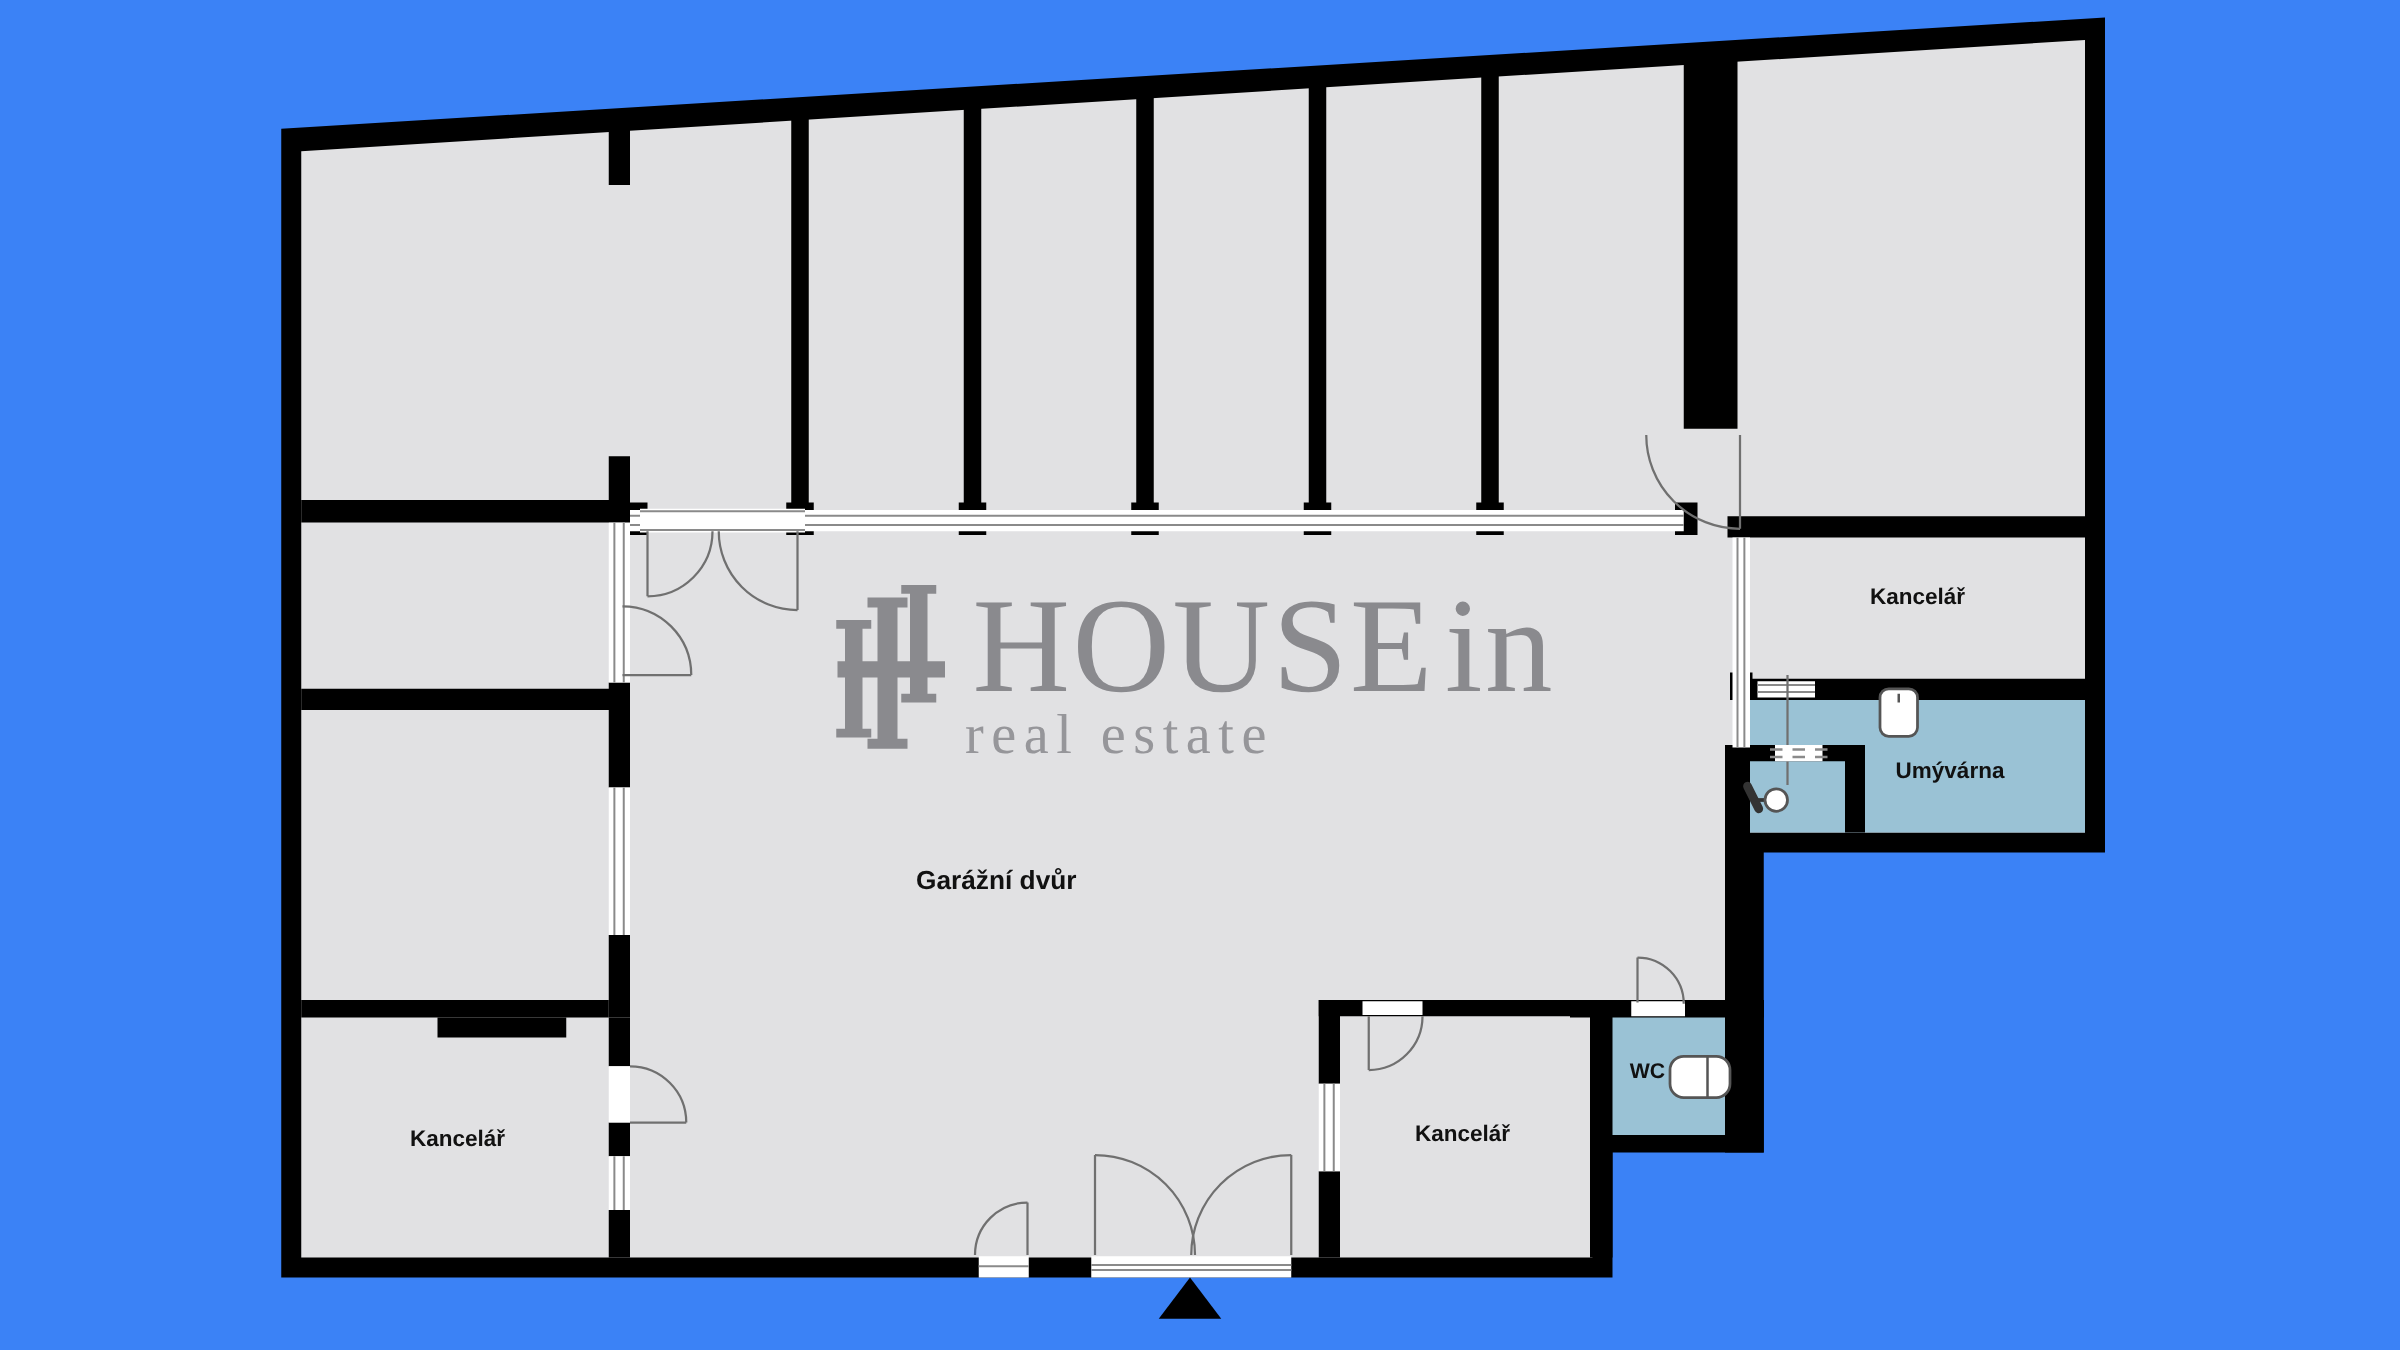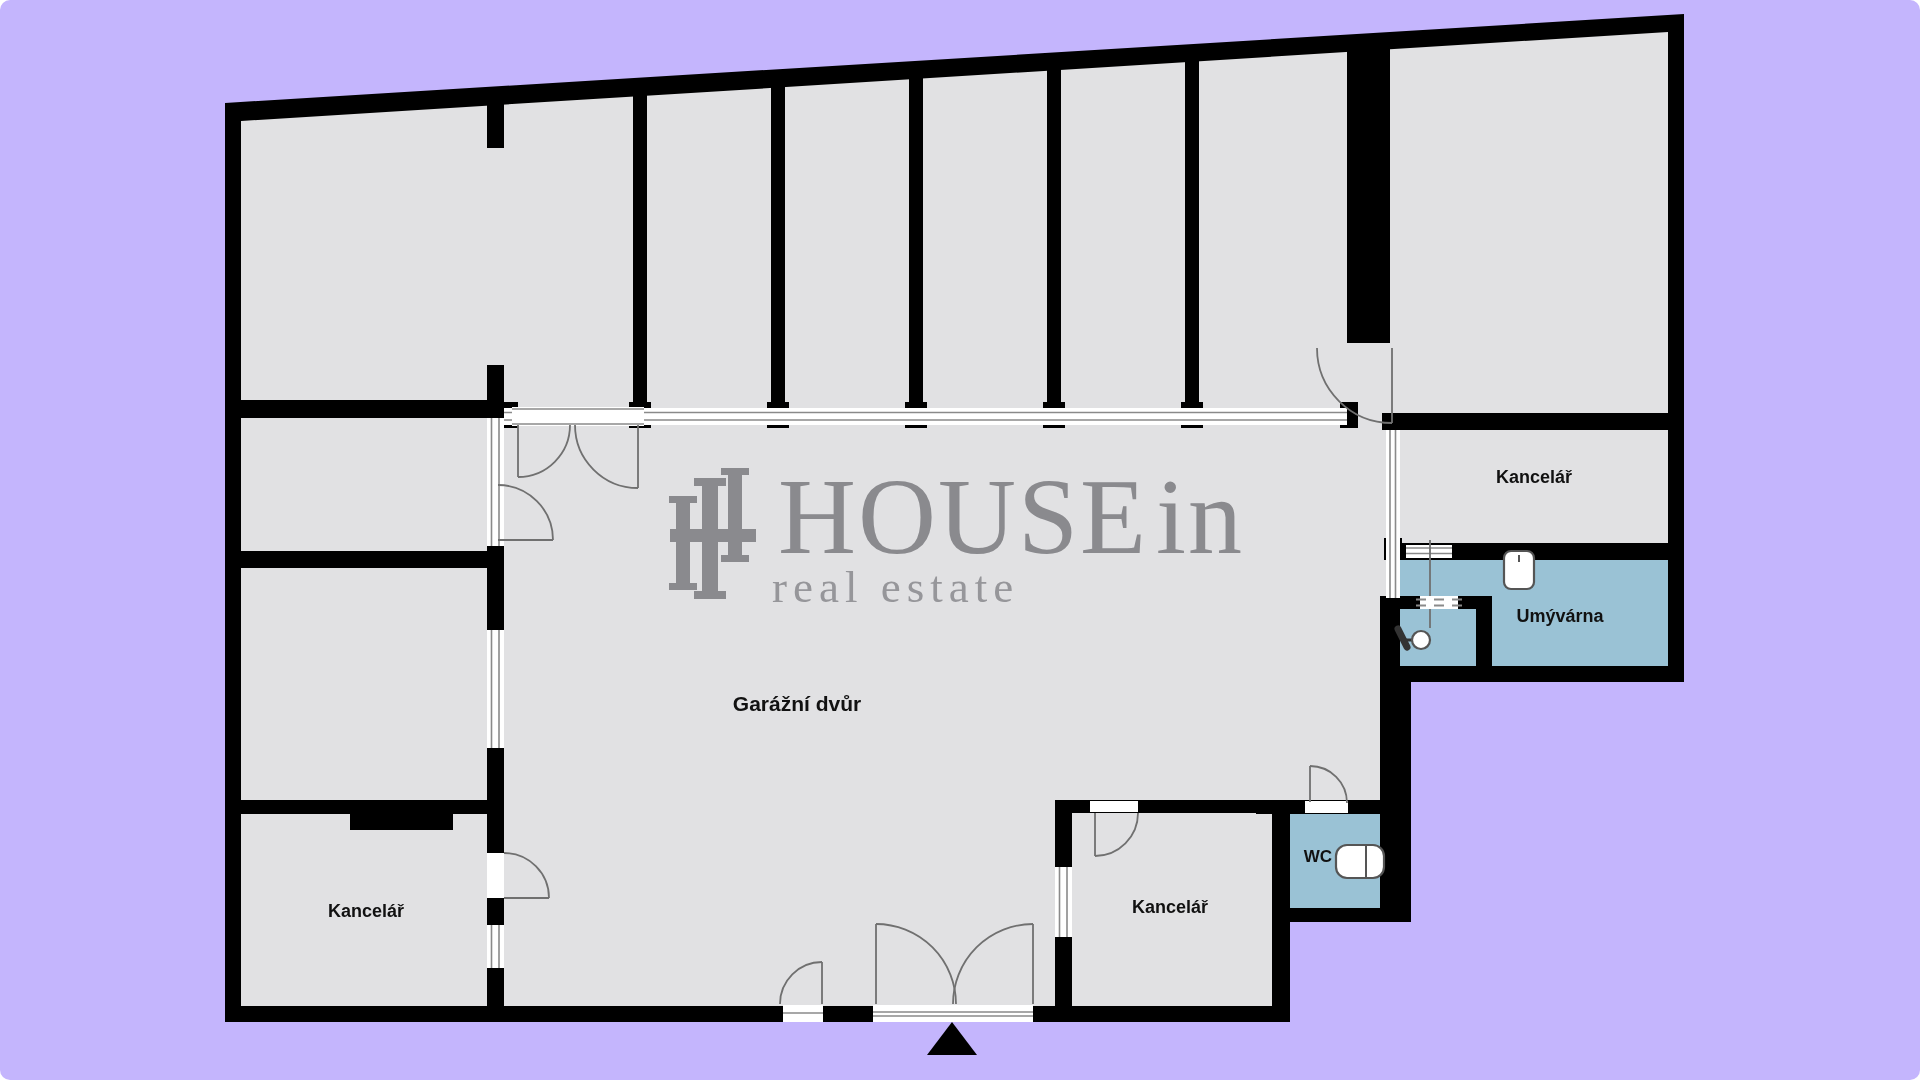--- a/index.html
+++ b/index.html
@@ -1,16 +1,16 @@
 <!DOCTYPE html>
 <html style="--wall: #000000; --room: #e1e1e3; --wet: #9ac2d5; --outline: #707070; --frame: #8a8a8a; --logo: #8a8a8e; --tagline: #96969a; --label: #111111;"><head>
 <meta charset="utf-8">
 <style>
   html,body{margin:0;padding:0;background:#ffffff;}
-  .stage{width:1920px;height:1080px;position:relative;background:#c4b5fd;overflow:hidden;border-radius:10px;}
+  .stage{width:1920px;height:1080px;position:relative;background:#3b82f6;overflow:hidden;}
   svg{display:block;}
   .wall{fill:var(--wall,#000);}
   .room{fill:var(--room,#e1e1e3);}
   .wet{fill:var(--wet,#9ac2d5);}
   .win{fill:#ffffff;}
   .frame{stroke:var(--frame,#8a8a8a);stroke-width:1.6;fill:none;}
   .frame-dash{stroke:var(--frame,#8a8a8a);stroke-width:2;fill:none;stroke-dasharray:10 8;}
   .arc{stroke:var(--outline,#707070);stroke-width:1.8;fill:none;}
   .fix{fill:#ffffff;stroke:#555;stroke-width:2.2;}
   .fixline{stroke:#555;stroke-width:2;fill:none;}

